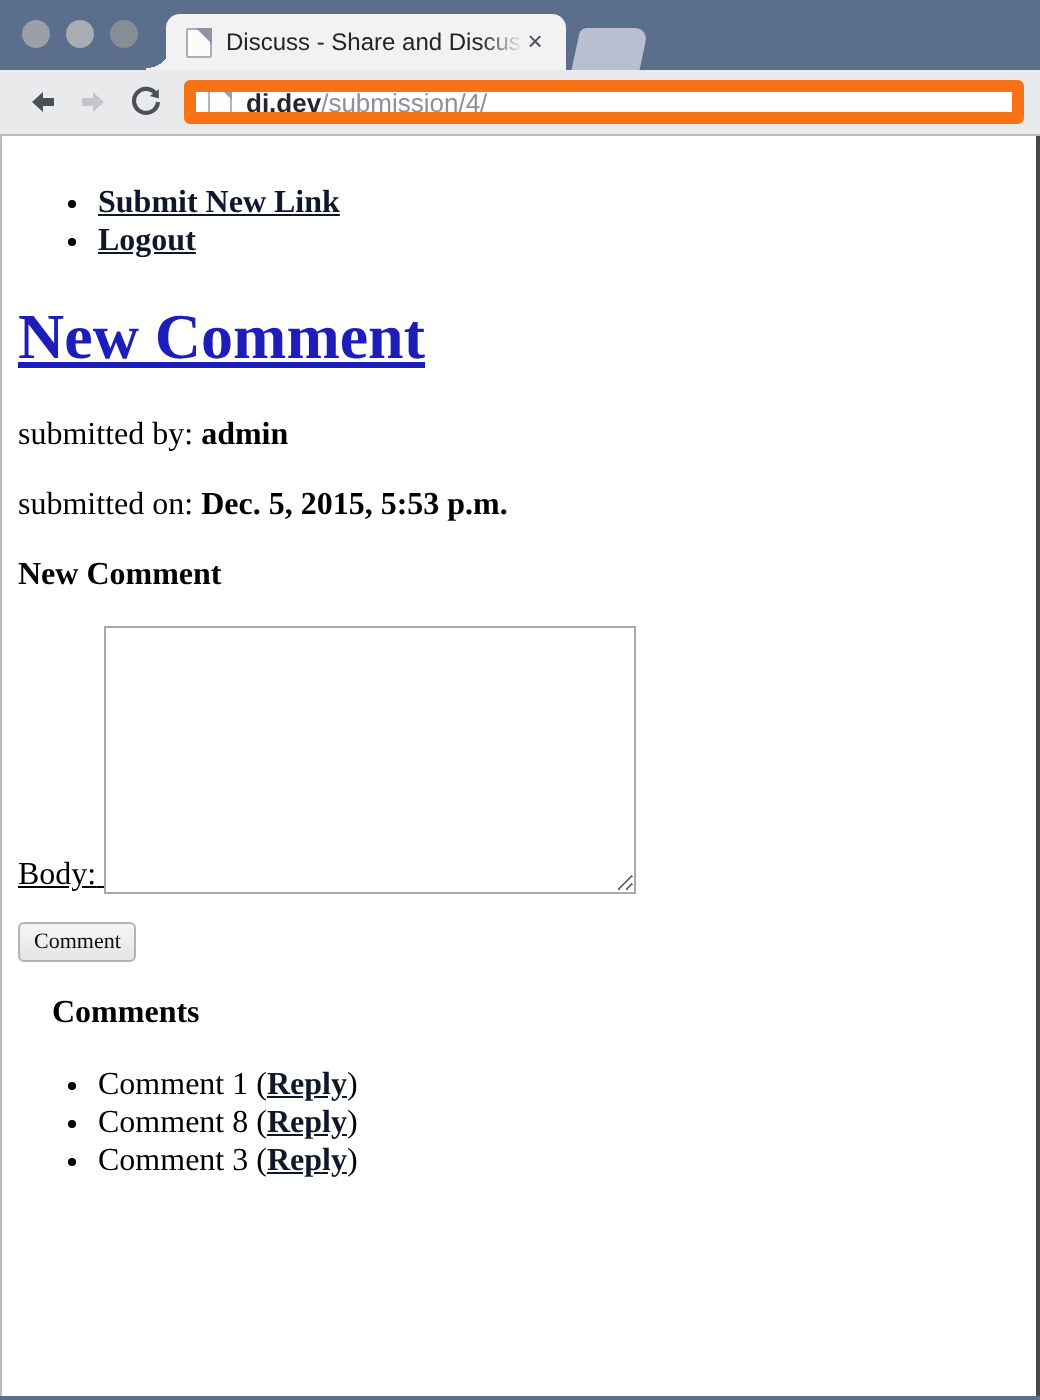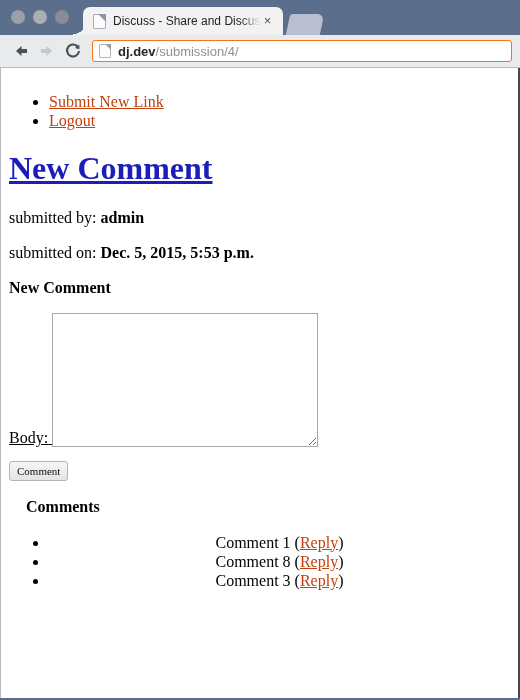--- a/index.html
+++ b/index.html
@@ -140,21 +140,21 @@
     justify-content: center;
     flex: 0 0 auto;
   }
   .nav-btn svg { display: block; }
 
   .urlbar {
     flex: 1 1 auto;
     height: 22px;
     margin-left: 6px;
     background: #ffffff;
-    border: 1px solid #f97316;
+    border: 6px solid #f97316;
     border-radius: 3px;
     display: flex;
     align-items: center;
     padding: 0 6px;
     box-sizing: border-box;
     overflow: hidden;
   }
   .url-favicon {
     width: 10px;
     height: 12px;
@@ -205,22 +205,23 @@
 
   
   ul.nav-list {
     margin: 16px 0 16px 0;
     padding-left: 40px;
     list-style: disc;
   }
   ul.nav-list li { margin: 0; }
 
   a.link {
-    color: #c2410c;
+    color: #0f172a;
     text-decoration: underline;
+    font-weight: bold;
   }
 
   h1.page-heading {
     margin: 21px 0 21px 0;
     font-size: 32px;
     font-weight: bold;
     line-height: 1.1;
   }
   h1.page-heading a {
     color: #1d1dbb;
@@ -281,21 +282,21 @@
   ul.comment-list {
     margin: 16px 0;
     padding-left: 40px;
     list-style: disc;
   }
   ul.comment-list ul {
     margin: 0;
     padding-left: 40px;
     list-style: circle;
   }
-  ul.comment-list li { margin: 0; text-align: center; }
+  ul.comment-list li { margin: 0; }
 </style>
 </head>
 <body>
 
 <div class="browser-window">
 
   <div class="titlebar">
     <div class="traffic-lights">
       <div class="light l1"></div>
       <div class="light l2"></div>

